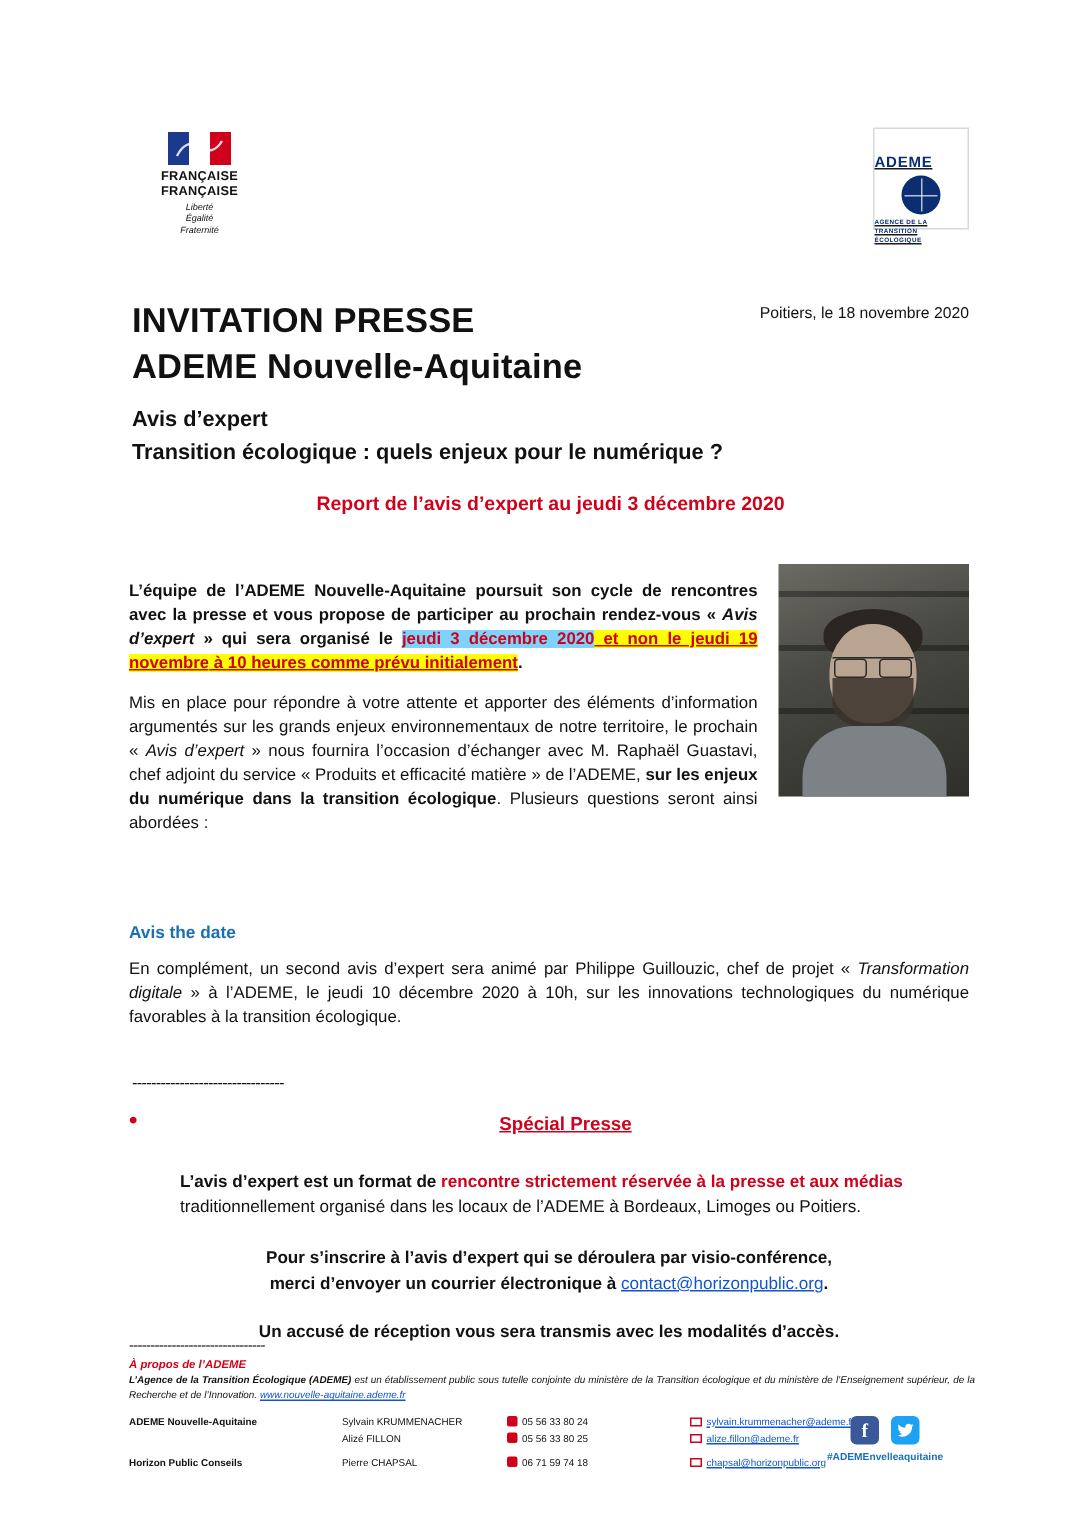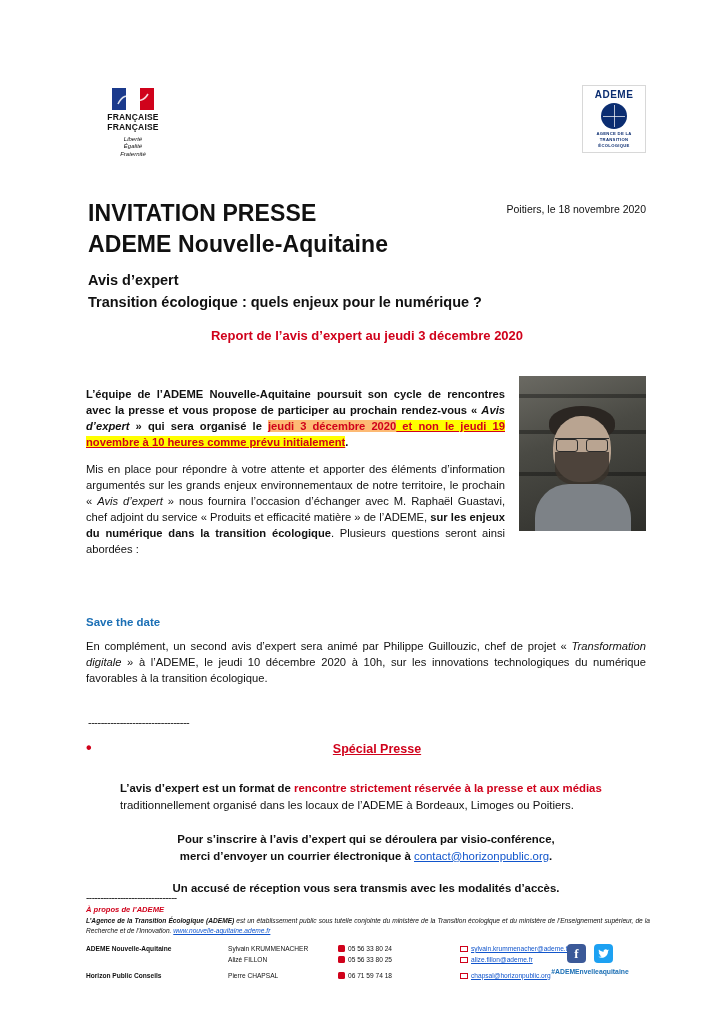--- a/index.html
+++ b/index.html
@@ -56,22 +56,23 @@
     margin-top: 3px;
   }
   .ademe-logo {
     position: absolute;
     right: 78px;
     top: 85px;
     width: 64px;
     height: 68px;
     border: 1px solid #d8d8d8;
     box-sizing: border-box;
-    text-align: center;
-    padding-top: 3px;
+    text-align: left;
+    padding-top: 17px;
+    text-decoration: underline;
   }
   .ademe-name {
     font-size: 10px;
     font-weight: bold;
     color: #0b2d71;
     letter-spacing: .5px;
   }
   .ademe-globe {
     width: 26px;
     height: 26px;
@@ -238,21 +239,21 @@
 
   .para {
     font-size: 11.2px;
     line-height: 1.42;
     text-align: justify;
     color: #111;
     margin-bottom: 11px;
   }
   .para.bold { font-weight: bold; }
   .hl {
-    background: #fdba74;
+    background: #7dd3fc;
     font-weight: bold;
     color: #d0021b;
   }
   .hl-under {
     background: #ffff00;
     font-weight: bold;
     color: #d0021b;
     text-decoration: underline;
   }
   .it { font-style: italic; }
@@ -529,21 +530,21 @@
       <span>L’équipe de l’ADEME Nouvelle-Aquitaine poursuit son cycle de rencontres avec la presse et vous propose de participer au prochain rendez-vous « </span><span class="it">Avis d’expert</span><span> » qui sera organisé le </span><span class="hl">jeudi 3 décembre 2020</span><span class="hl-under"> et non le jeudi 19 novembre</span><span class="hl-under"> à 10 heures comme prévu initialement</span><span>.</span>
     </p>
 
     <p class="para">
       <span>Mis en place pour répondre à votre attente et apporter des éléments d’information argumentés sur les grands enjeux environnementaux de notre territoire, le prochain « </span><span class="it">Avis d’expert</span><span> » nous fournira l’occasion d’échanger avec M. Raphaël Guastavi, chef adjoint du service « Produits et efficacité matière » de l’ADEME, </span><span class="b">sur les enjeux du numérique dans la transition écologique</span><span>. Plusieurs questions seront ainsi abordées :</span>
     </p>
 
   </div>
 
   <div class="save-block">
-    <div class="save-title">Save the date</div>
+    <div class="save-title">Avis the date</div>
     <p class="para" style="margin-bottom:16px">
       <span>En complément, un second avis d’expert sera animé par Philippe Guillouzic, chef de projet « </span><span class="it">Transformation digitale</span><span> » à l’ADEME, le jeudi 10 décembre 2020 à 10h, sur les innovations technologiques du numérique favorables à la transition écologique.</span>
     </p>
   </div>
 
   <div class="sep">--------------------------------</div>
 
   <div class="special-block">
     <div class="special-head">Spécial Presse</div>
     <div class="sp-p1">

